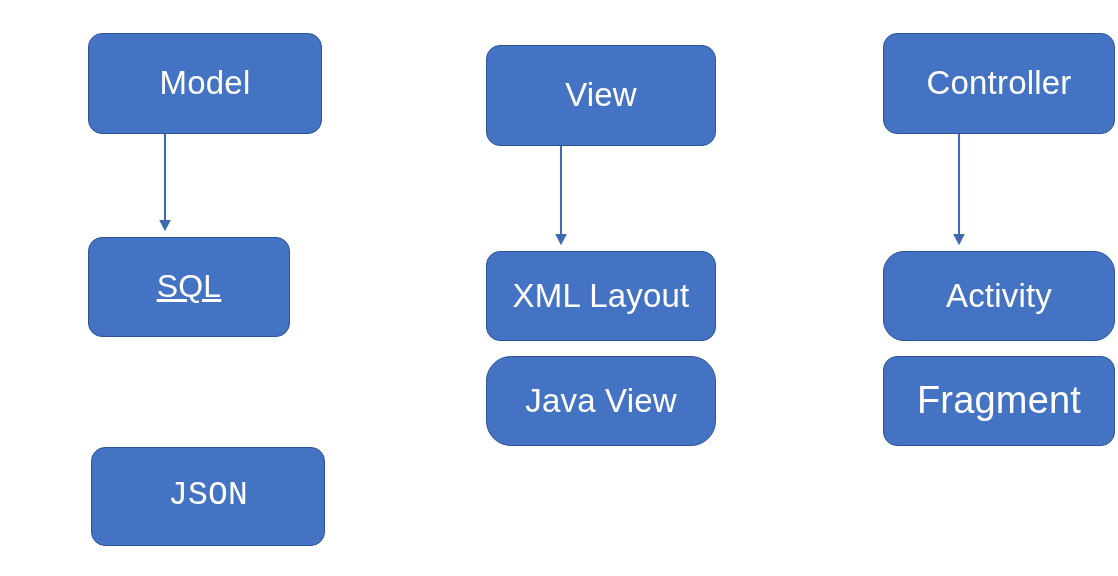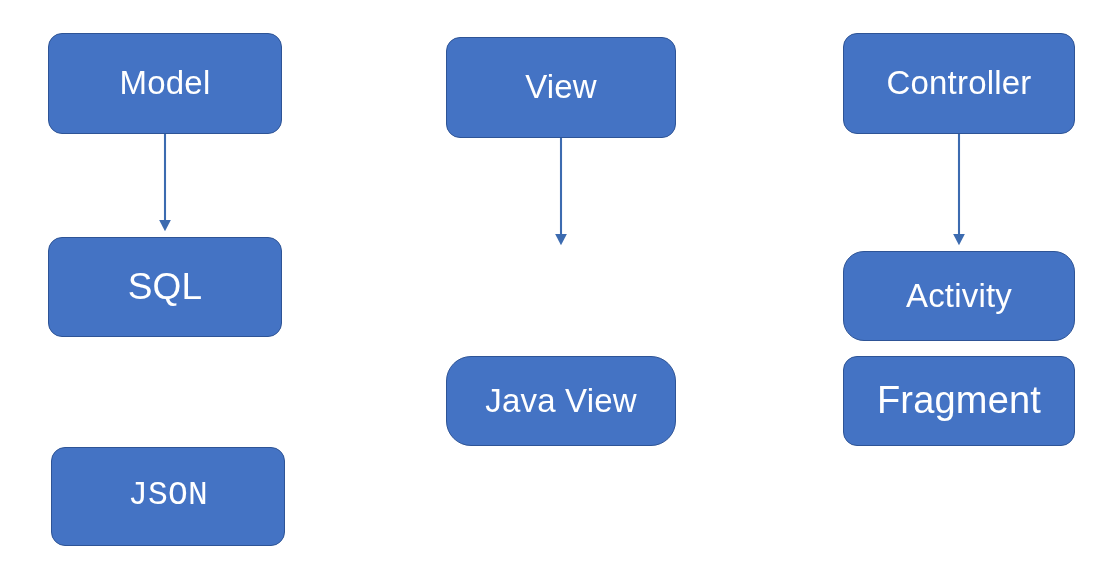--- a/index.html
+++ b/index.html
@@ -26,34 +26,35 @@
     border-radius: 14px;
     color: #ffffff;
     display: flex;
     align-items: center;
     justify-content: center;
     font-family: "Liberation Sans", sans-serif;
     font-weight: 400;
     letter-spacing: 0.2px;
     text-align: center;
     user-select: none;
+    margin-left: 40px;
   }
   .node-label {
     display: block;
     line-height: 1.05;
     padding: 0 8px;
     white-space: nowrap;
   }
   
   .n-model    { left: 48px;  top: 33px;  width: 234px; height: 101px; font-size: 33px; }
-  .n-sql      { left: 48px;  top: 237px; width: 234px; height: 100px; font-size: 37px; }
+  .n-sql      { left: 48px;  top: 237px; width: 202px; height: 100px; font-size: 32px; text-decoration: underline; }
   .n-xml      { left: 48px;  top: 342px; width: 234px; height: 100px; font-size: 33px; }
   .n-json     { left: 51px;  top: 447px; width: 234px; height: 99px;  font-size: 33px; font-family: Liberation Mono, monospace; }
   
-  .n-view     { left: 446px; top: 37px;  width: 230px; height: 101px; font-size: 33px; }
+  .n-view     { left: 446px; top: 45px;  width: 230px; height: 101px; font-size: 33px; }
   .n-xmllay   { left: 446px; top: 251px; width: 230px; height: 90px;  font-size: 33px; }
   .n-javaview { left: 446px; top: 356px; width: 230px; height: 90px;  font-size: 33px; border-radius: 25px; }
   
   .n-ctrl     { left: 843px; top: 33px;  width: 232px; height: 101px; font-size: 33px; }
   .n-activity { left: 843px; top: 251px; width: 232px; height: 90px;  font-size: 33px; border-radius: 21px; }
   .n-fragment { left: 843px; top: 356px; width: 232px; height: 90px;  font-size: 38px; }
 
   .arrow-layer {
     position: absolute;
     left: 0;
@@ -91,20 +92,23 @@
   <div class="node n-sql">
     <span class="node-label">SQL</span>
   </div>
   <div class="node n-json">
     <span class="node-label">JSON</span>
   </div>
 
   <div class="node n-view">
     <span class="node-label">View</span>
   </div>
+  <div class="node n-xmllay">
+    <span class="node-label">XML Layout</span>
+  </div>
   <div class="node n-javaview">
     <span class="node-label">Java View</span>
   </div>
 
   <div class="node n-ctrl">
     <span class="node-label">Controller</span>
   </div>
   <div class="node n-activity">
     <span class="node-label">Activity</span>
   </div>

